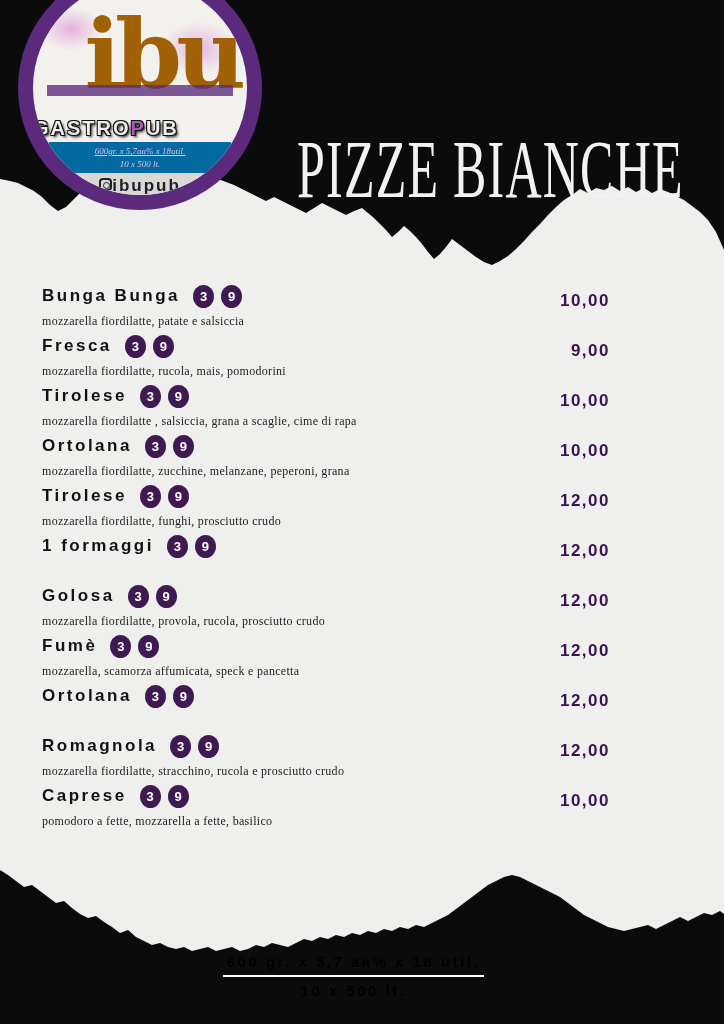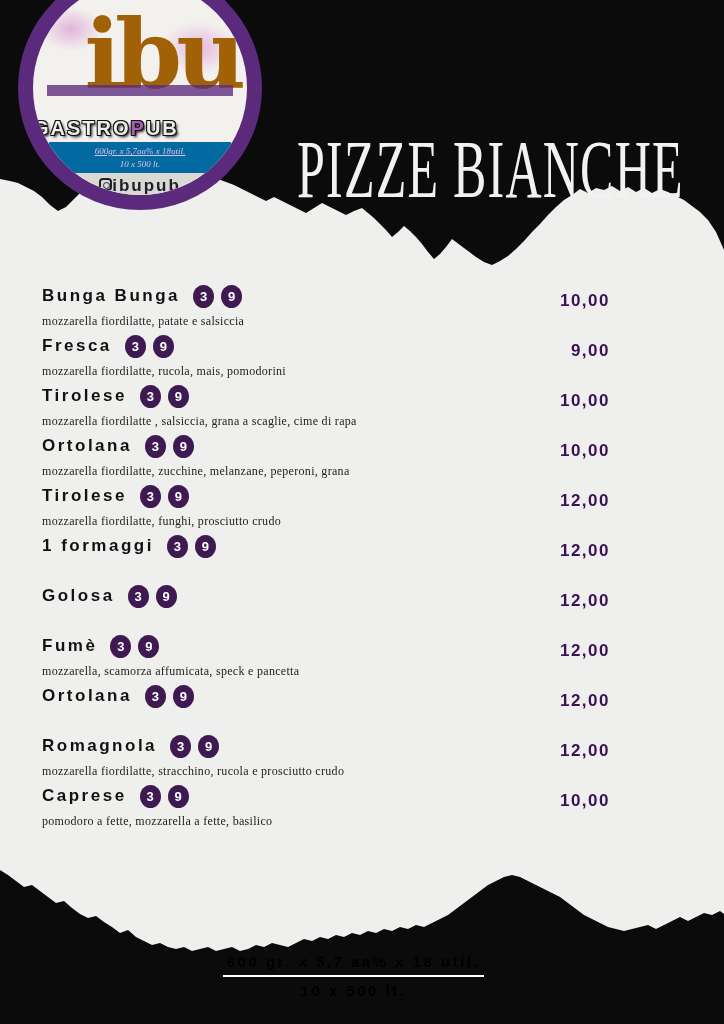--- a/index.html
+++ b/index.html
@@ -221,20 +221,21 @@
 
   <div class="menu-item">
     <div class="item-head">
       <span class="item-name">Golosa</span>
       <span class="badges">
         <span class="badge">3</span>
         <span class="badge">9</span>
       </span>
       <span class="item-price">12,00</span>
     </div>
+    <div class="item-desc">mozzarella fiordilatte, provola, rucola, prosciutto crudo</div>
   </div>
 
   <div class="menu-item">
     <div class="item-head">
       <span class="item-name">Fumè</span>
       <span class="badges">
         <span class="badge">3</span>
         <span class="badge">9</span>
       </span>
       <span class="item-price">12,00</span>

